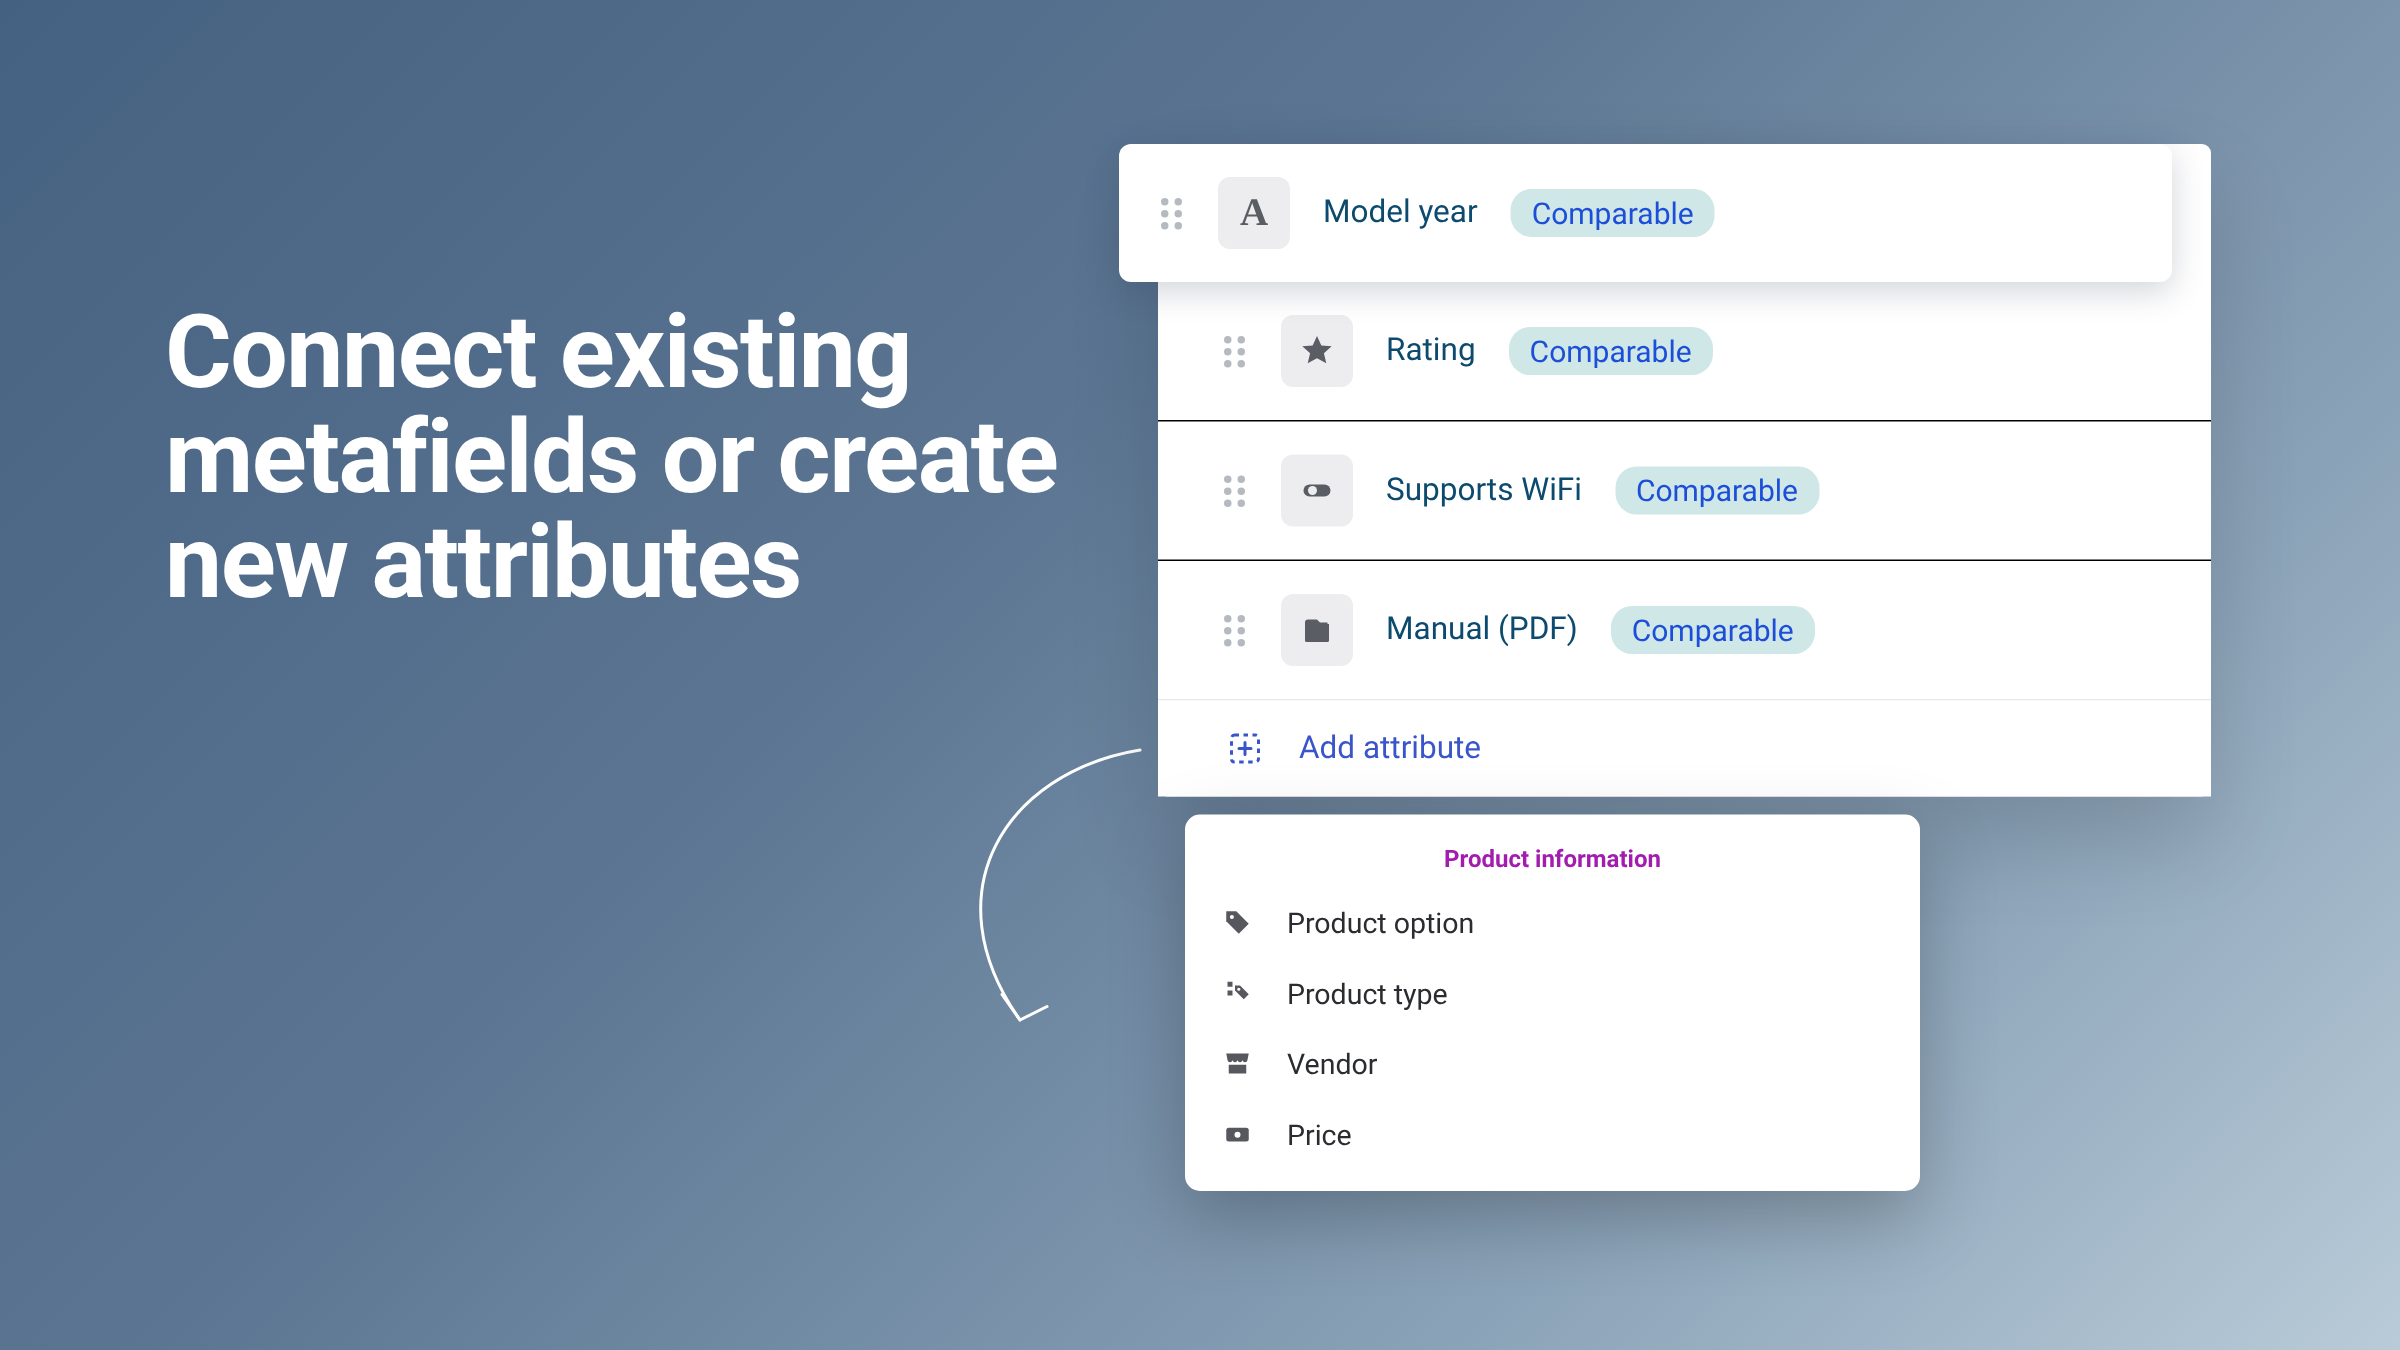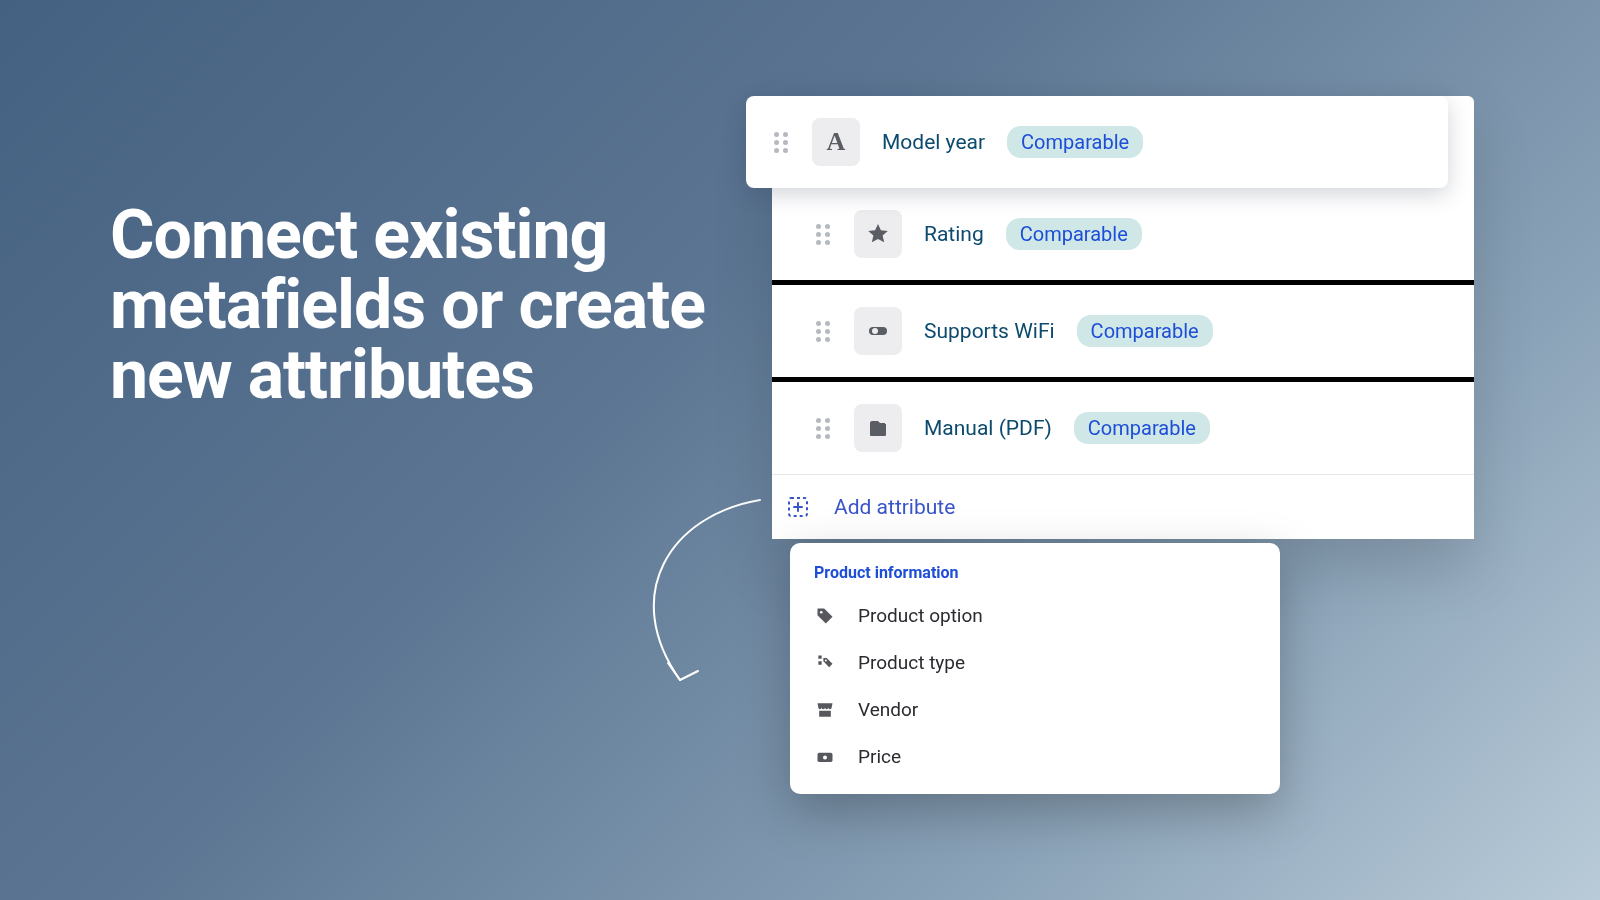--- a/index.html
+++ b/index.html
@@ -42,21 +42,21 @@
     box-shadow: 0 30px 60px rgba(0,0,0,.15);
   }
 
   .attr-row {
     display: flex;
     align-items: center;
     padding: 22px 44px;
     gap: 22px;
     background: #ffffff;
   }
-  .attr-row + .attr-row { border-top: 5px solid #000000; }
+  .attr-row + .attr-row { border-top: 1px solid #000000; }
   .attr-row.first {
     position: absolute;
     left: -26px; top: 0; width: 702px;
     background: #ffffff;
     border-radius: 8px;
     box-shadow: 0 6px 22px rgba(50,60,80,.22);
     z-index: 5;
     padding: 22px 28px;
   }
   .attr-spacer-first { height: 92px; }
@@ -74,46 +74,47 @@
 
   .attr-label { font-size: 21px; color: #0c4a6e; font-weight: 400; }
 
   .badge {
     font-size: 20px; color: #1d4ed8; background: #cfe7e7;
     padding: 4px 14px; border-radius: 14px;
   }
 
   .add-row {
     display: flex; align-items: center; gap: 24px;
-    padding: 20px 14px; border-top: 1px solid #e6e8eb;
+    padding: 20px 46px; border-top: 1px solid #e6e8eb;
     color: #3955c9; cursor: pointer;
     background: #ffffff;
     border-radius: 0 0 6px 6px;
   }
   .add-icon { width: 24px; height: 24px; color: #3955c9; }
   .add-label { font-size: 21px; color: #3955c9; }
 
   
   .popover {
     position: absolute;
     left: 790px;
     top: 543px;
     width: 490px;
     background: #ffffff;
     border-radius: 10px;
     box-shadow: 0 18px 50px rgba(0,0,0,.25);
     padding: 16px 0 14px;
     z-index: 10;
   }
   .popover-title {
-    font-size: 16px; font-weight: 700; color: #1d4ed8;
+    font-size: 16px; font-weight: 700; color: #a21caf;
     padding: 4px 24px 10px;
+    text-align: center;
   }
   .popover-item {
-    display: flex; align-items: flex-end; gap: 22px;
+    display: flex; align-items: flex-start; gap: 22px;
     padding: 12px 24px; cursor: pointer;
   }
   .popover-icon { width: 22px; height: 22px; color: #56585e; flex: 0 0 auto; display:flex; align-items:center; justify-content:center; }
   .popover-icon svg { width: 20px; height: 20px; }
   .popover-label { font-size: 19px; color: #2a2c30; }
 
 </style>
 </head>
 <body>
 

